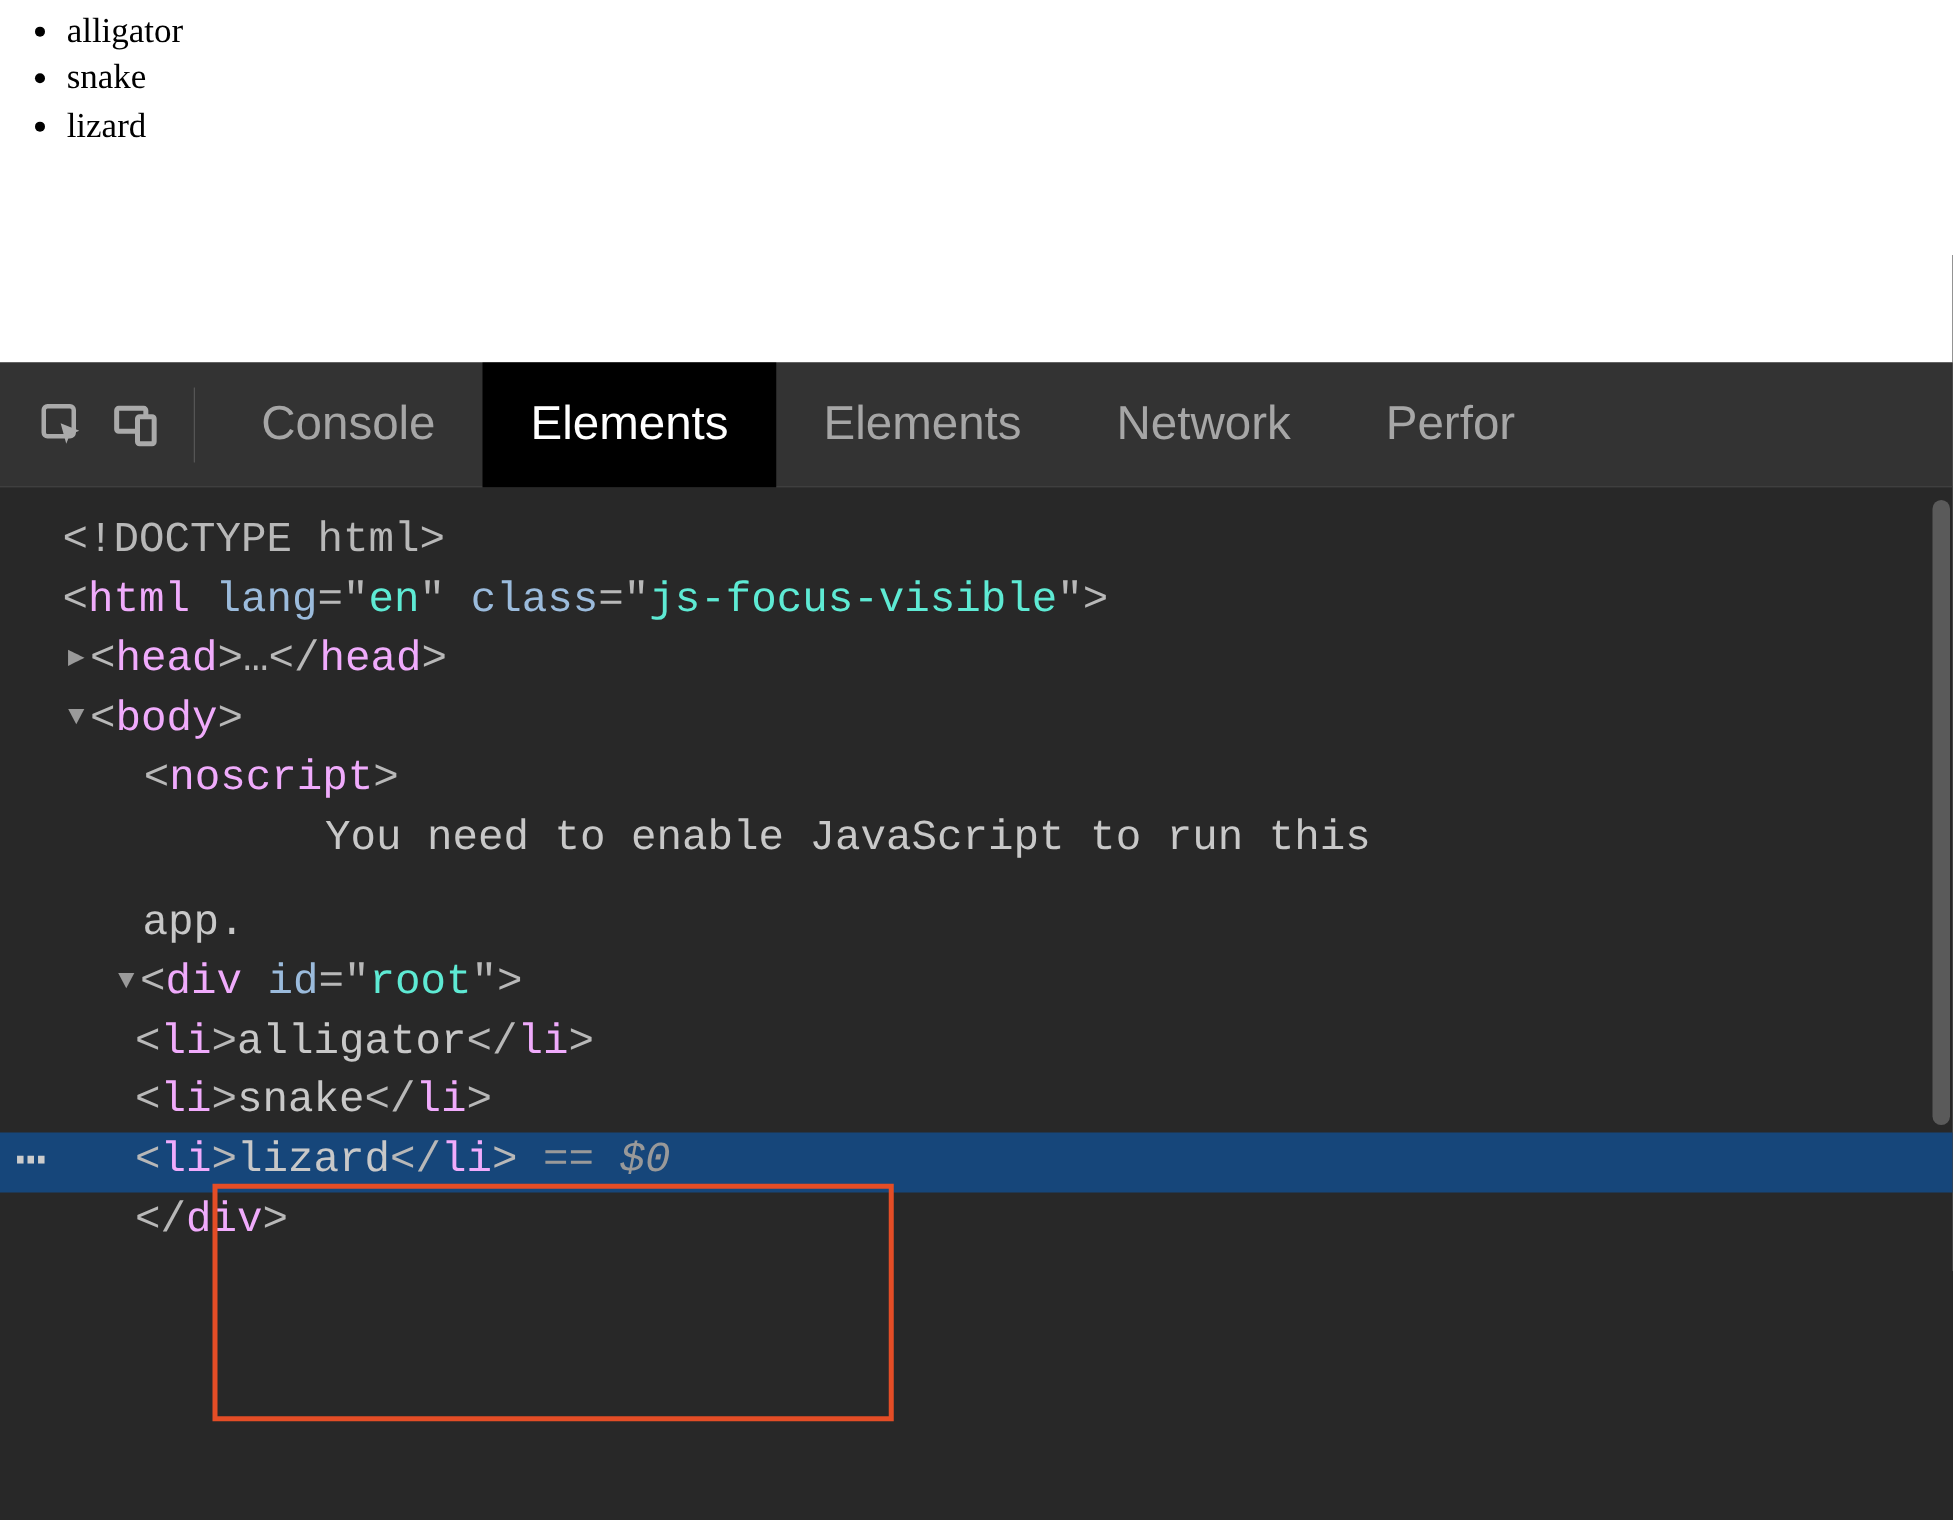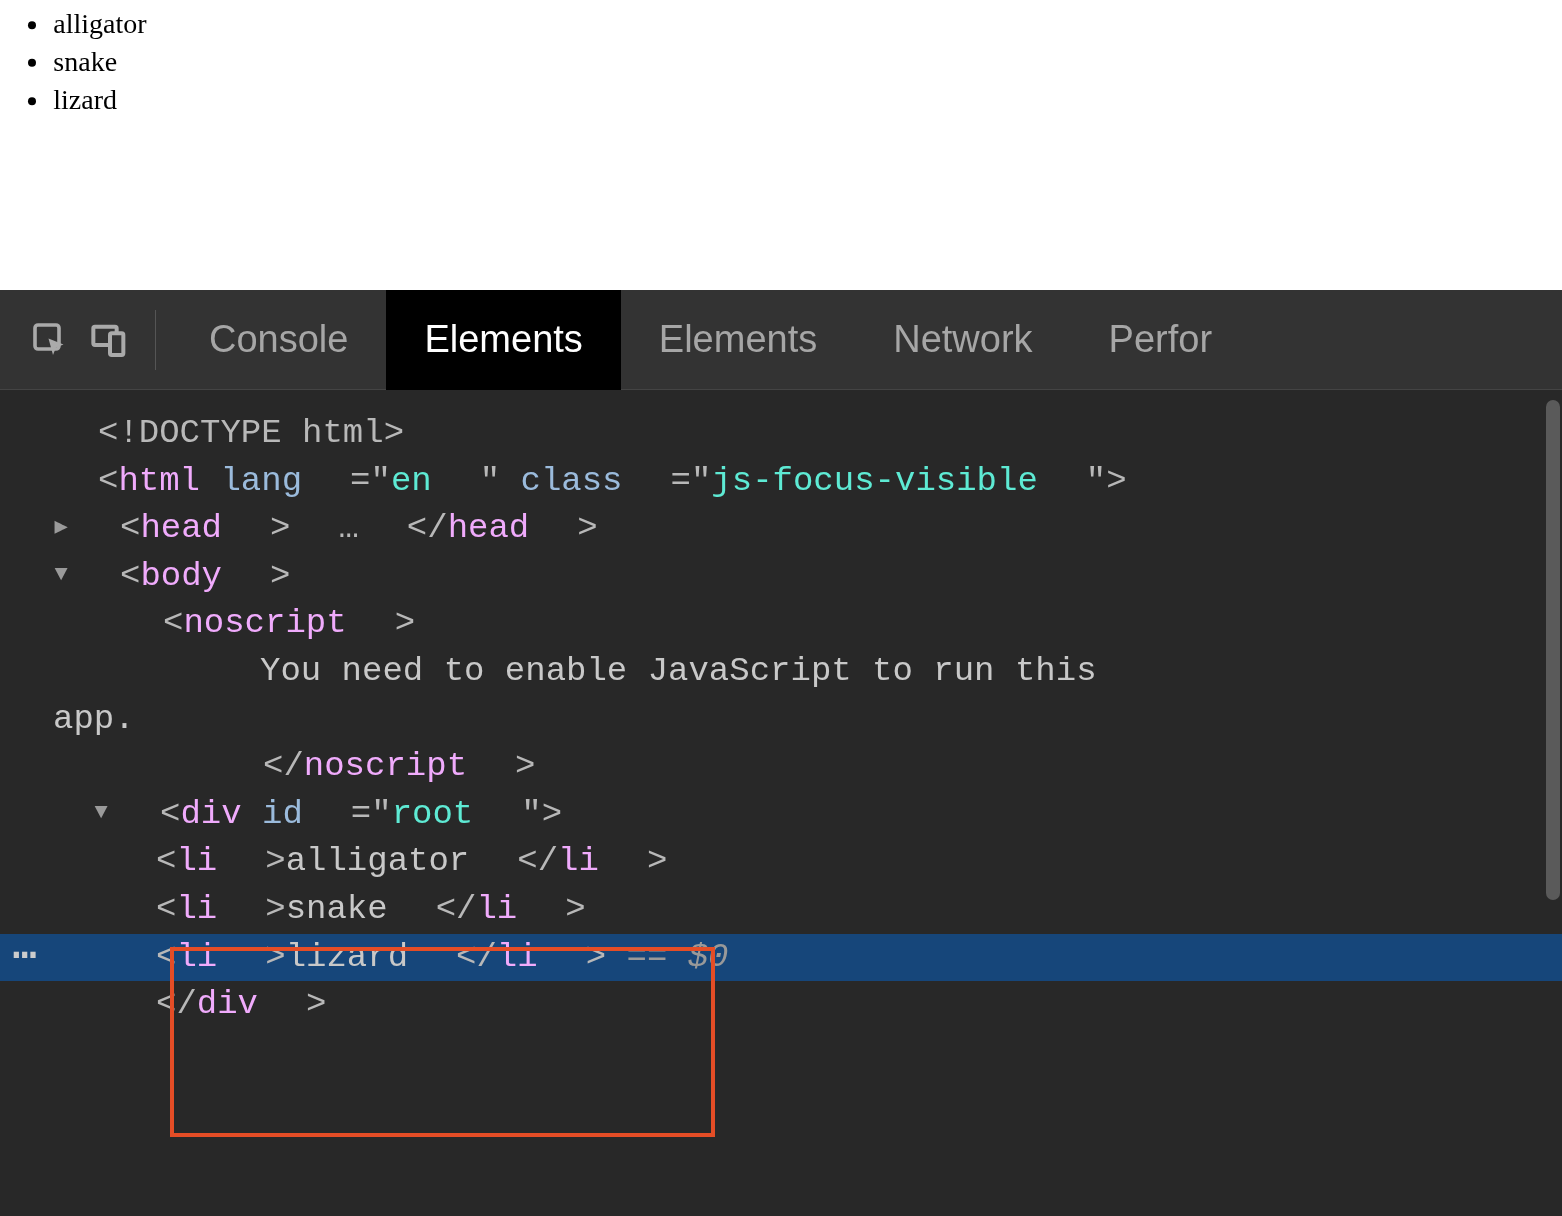--- a/index.html
+++ b/index.html
@@ -19,34 +19,34 @@
   .tb-btn svg { stroke: #aaa; fill: none; stroke-width: 2.4; }
   .divider { width: 1px; height: 60px; background: #555; margin: 0 15px; }
   .tabs { display: flex; align-items: stretch; height: 100px; }
   .tab { padding: 0 38px; display: flex; align-items: center; color: #a6a6a6; font-size: 38px; letter-spacing: 0; font-family: "Helvetica Neue", Helvetica, Arial, sans-serif; }
   .tab.active { background: #000; color: #fff; }
 
   
   .elements { padding: 20px 0 0 0; line-height: 1.4; position: relative; background: #282828; height: 826px; }
   .scroll-thumb { position: absolute; right: 2px; top: 10px; width: 14px; height: 500px; background: #5a5a5a; border-radius: 7px; }
   .line { white-space: pre; padding-left: 50px; }
-  .punc  { color: #b8b8b8; margin-left: 48px; }
+  .punc  { color: #b8b8b8; }
   .tag   { color: #f0abfc; }
   .attrn { color: #9bbbdc; }
   .attrv { color: #5eead4; }
   .txt   { color: #c8c8c8; }
   .sel-hint  { color: #999; font-style: italic; }
 
   .tw { display: inline-block; width: 22px; text-align: center; color: #9a9a9a; font-size: 22px; vertical-align: middle; }
   .indent1 { padding-left: 50px; }
   .indent2 { padding-left: 115px; }
   .indent3 { padding-left: 108px; }
   .indent3b { padding-left: 215px; }
   .indent4 { padding-left: 260px; }
-  .indent3c { padding-left: 53px; }
+  .indent3c { padding-left: 114px; margin-top: 20px; }
   .root-close { padding-left: 108px; }
 
   .sel-line { background: #16467a; position: relative; }
   .sel-line .ell { position: absolute; left: 12px; top: 50%; transform: translateY(-50%); color: #ccc; font-size: 42px; line-height: 0; }
 
   .box { position: absolute; left: 170px; top: 557px; width: 545px; height: 190px; border: 4px solid #e44d26; pointer-events: none; }
 </style>
 </head>
 <body>
 
@@ -90,21 +90,20 @@
 
     <div class="line indent1"><span class="punc">&lt;</span><span class="tag">html</span> <span class="attrn">lang</span><span class="punc">="</span><span class="attrv">en</span><span class="punc">"</span> <span class="attrn">class</span><span class="punc">="</span><span class="attrv">js-focus-visible</span><span class="punc">"&gt;</span></div>
 
     <div class="line indent1"><span class="tw">▶</span><span class="punc">&lt;</span><span class="tag">head</span><span class="punc">&gt;</span><span class="punc">…</span><span class="punc">&lt;/</span><span class="tag">head</span><span class="punc">&gt;</span></div>
 
     <div class="line indent1"><span class="tw">▼</span><span class="punc">&lt;</span><span class="tag">body</span><span class="punc">&gt;</span></div>
 
     <div class="line indent2"><span class="punc">&lt;</span><span class="tag">noscript</span><span class="punc">&gt;</span></div>
     <div class="line indent4"><span class="txt">You need to enable JavaScript to run this </span></div>
     <div class="line indent3c"><span class="txt">app.</span></div>
-    <div class="line indent3b"><span class="punc">&lt;/</span><span class="tag">noscript</span><span class="punc">&gt;</span></div>
 
     <div class="line" style="padding-left:90px;"><span class="tw">▼</span><span class="punc">&lt;</span><span class="tag">div</span> <span class="attrn">id</span><span class="punc">="</span><span class="attrv">root</span><span class="punc">"&gt;</span></div>
 
     <div class="line indent3"><span class="punc">&lt;</span><span class="tag">li</span><span class="punc">&gt;</span><span class="txt">alligator</span><span class="punc">&lt;/</span><span class="tag">li</span><span class="punc">&gt;</span></div>
 
     <div class="line indent3"><span class="punc">&lt;</span><span class="tag">li</span><span class="punc">&gt;</span><span class="txt">snake</span><span class="punc">&lt;/</span><span class="tag">li</span><span class="punc">&gt;</span></div>
 
     <div class="line indent3 sel-line"><span class="ell">⋯</span><span class="punc">&lt;</span><span class="tag">li</span><span class="punc">&gt;</span><span class="txt">lizard</span><span class="punc">&lt;/</span><span class="tag">li</span><span class="punc">&gt;</span><span class="sel-hint"> == $0</span></div>
 
     <div class="line root-close"><span class="punc">&lt;/</span><span class="tag">div</span><span class="punc">&gt;</span></div>

